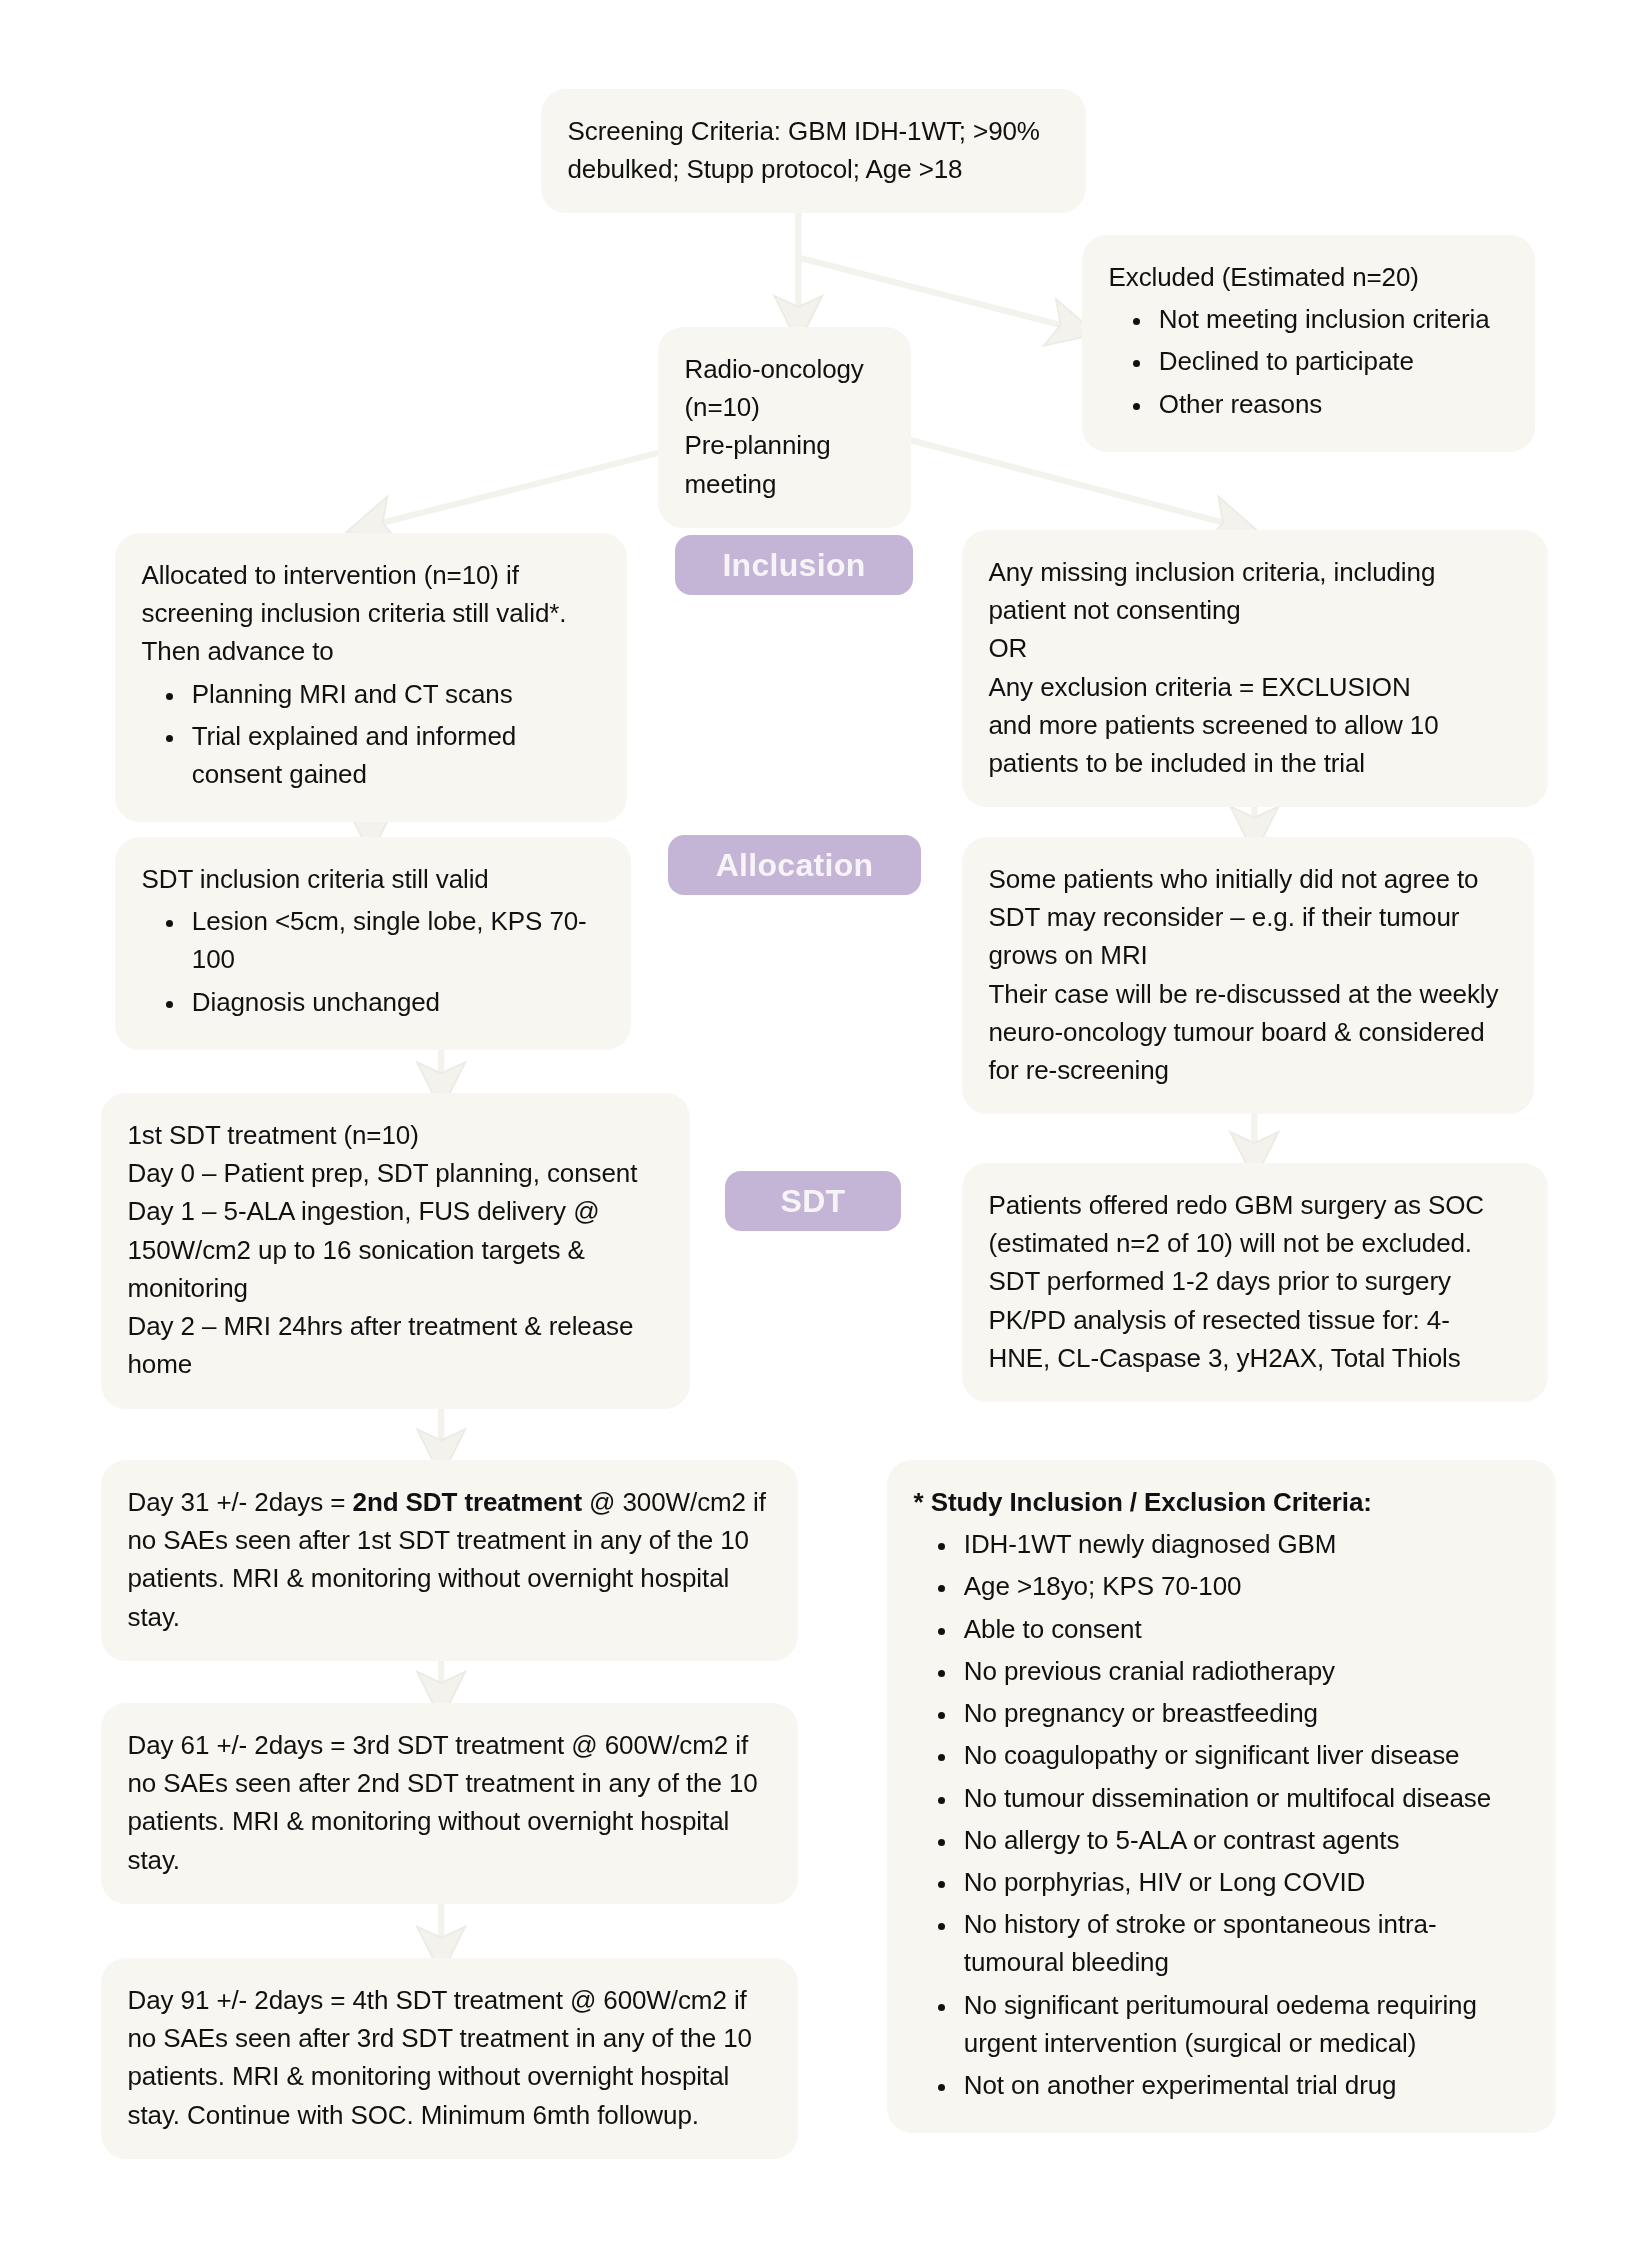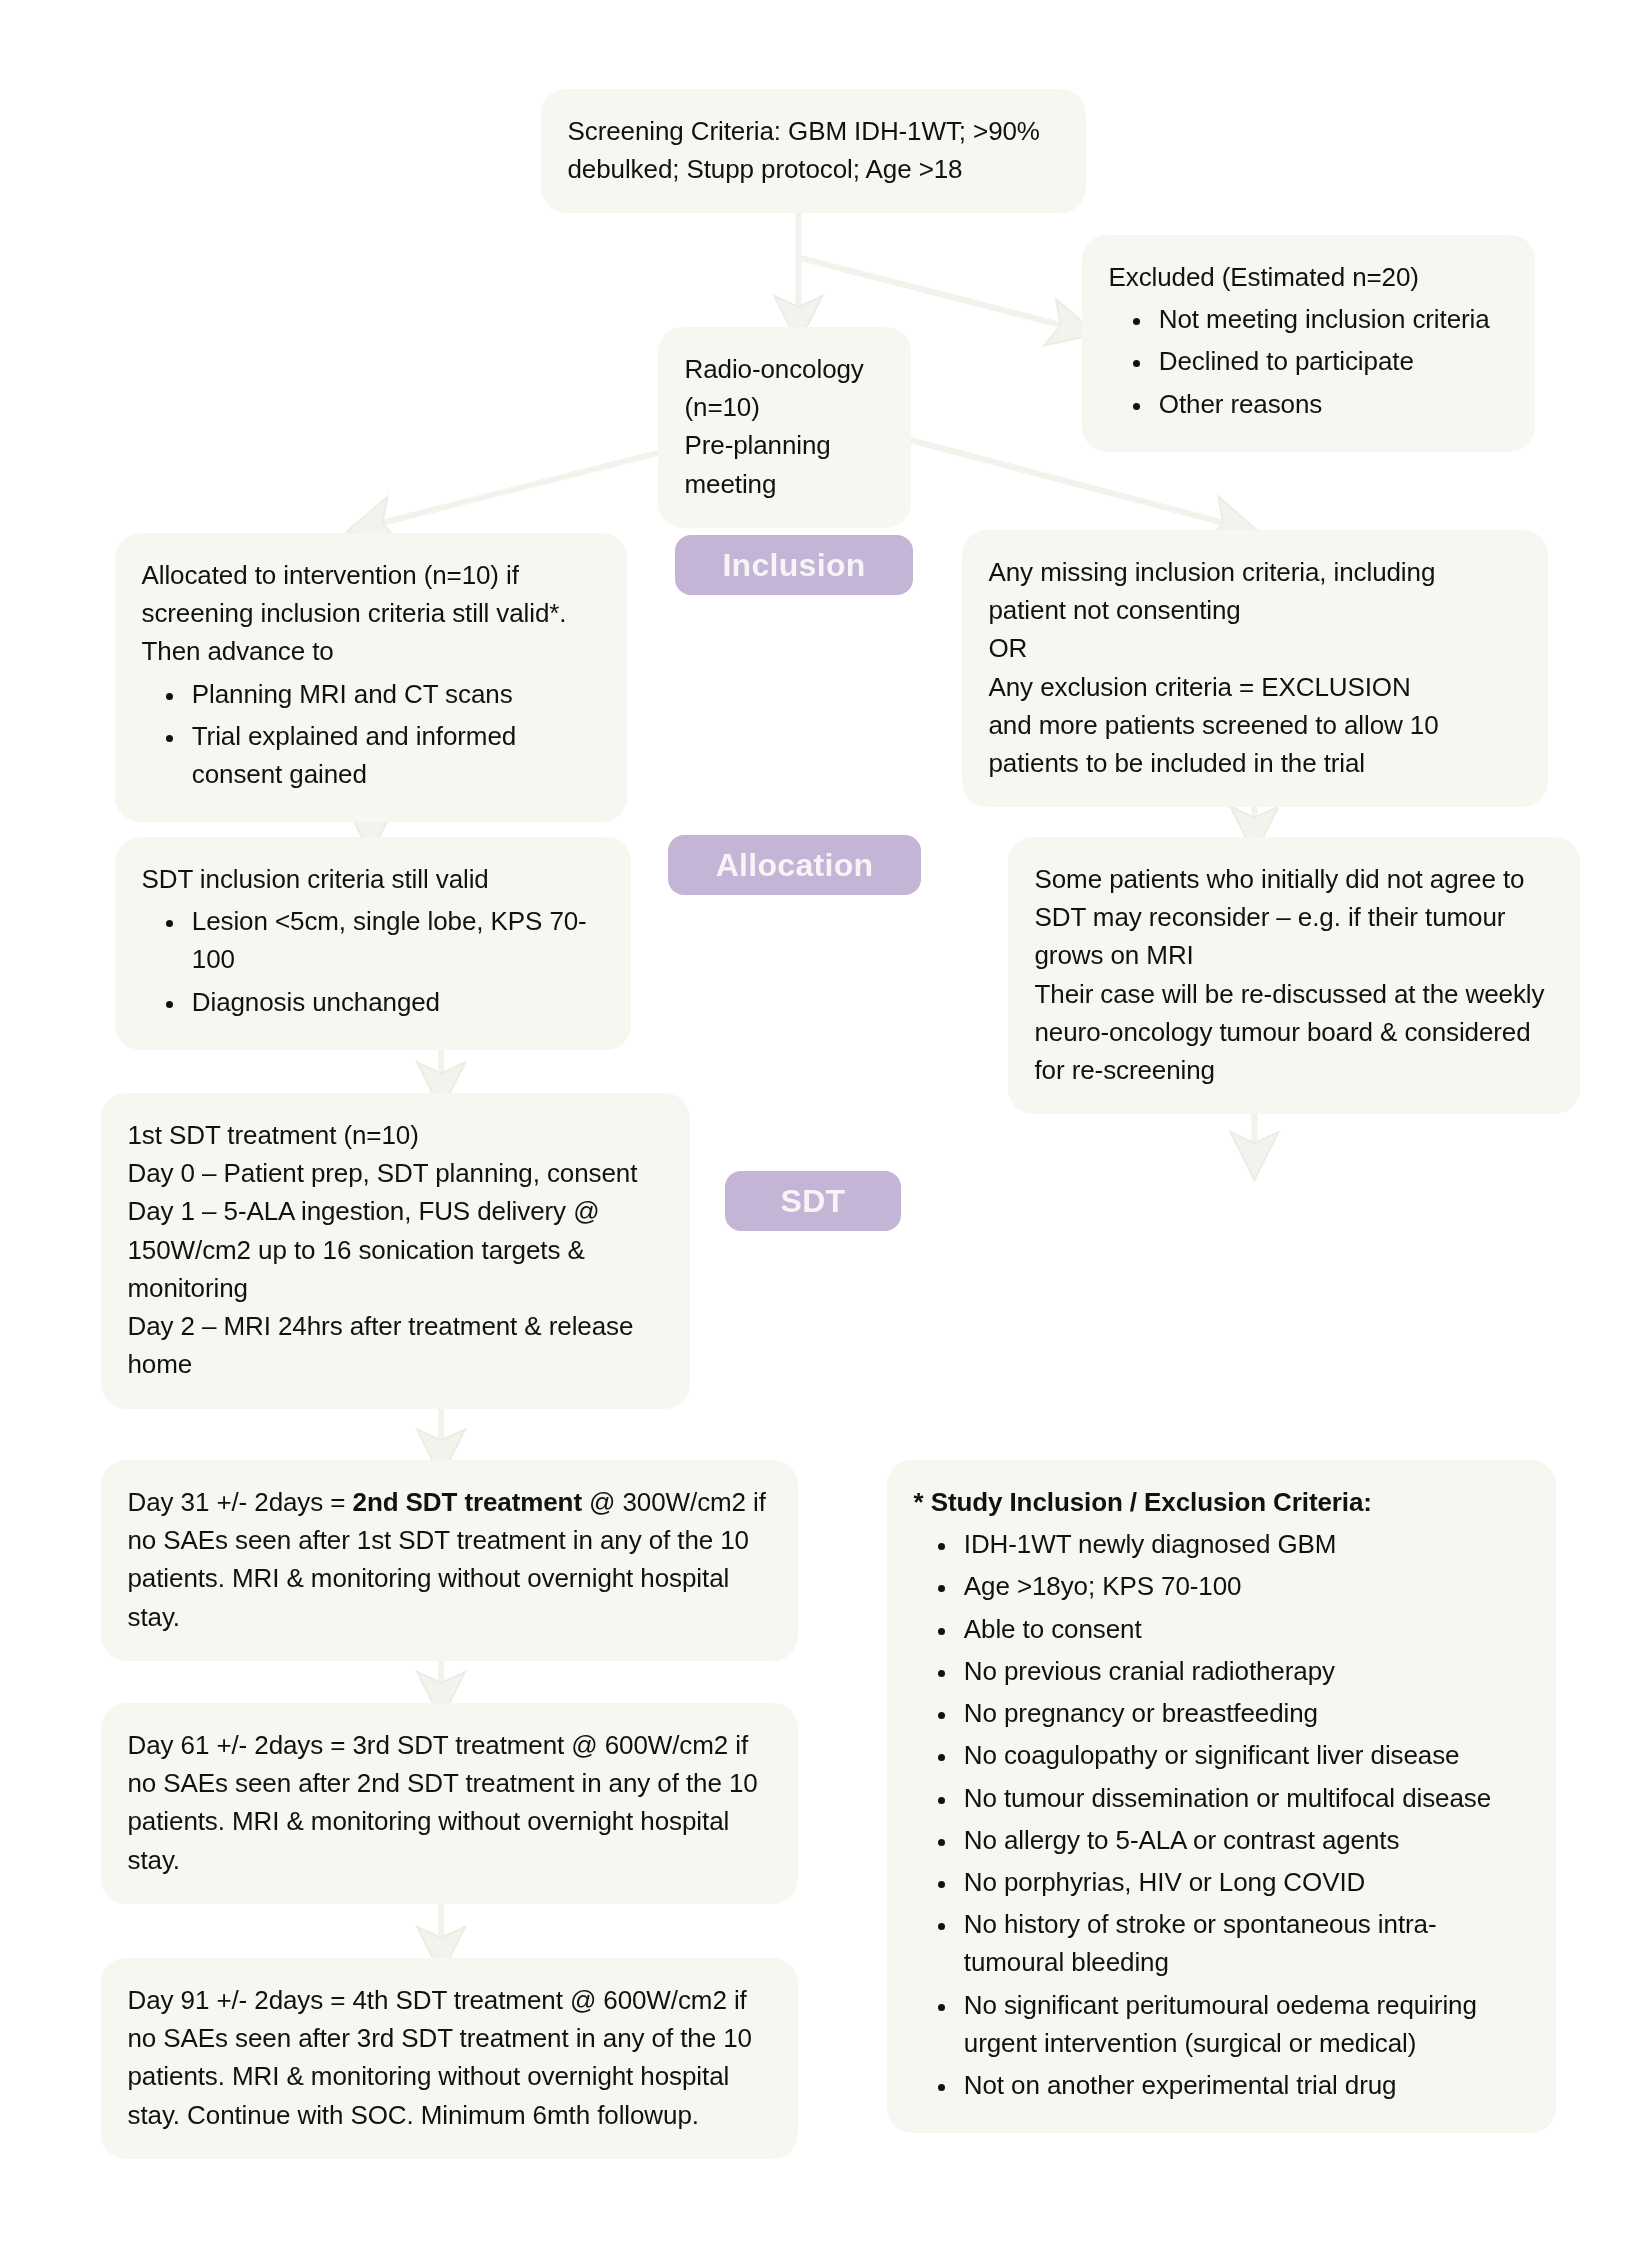--- a/index.html
+++ b/index.html
@@ -70,21 +70,21 @@
 
   .bold { font-weight: bold; }
 
   
   #n-screening  { left: 541px;  top: 89px;  width: 545px; }
   #n-excluded   { left: 1082px; top: 235px;  width: 453px; }
   #n-radiooncol { left: 658px;  top: 327px;  width: 253px; }
   #n-allocated  { left: 115px;  top: 533px;  width: 512px; }
   #n-inclusion-right { left: 962px; top: 530px; width: 586px; }
   #n-sdtvalid   { left: 115px;  top: 837px;  width: 516px; }
-  #n-alloc-right{ left: 962px; top: 837px;  width: 572px; margin-left: 46px; }
+  #n-alloc-right{ left: 962px; top: 837px;  width: 572px; }
   #n-sdt1       { left: 101px;  top: 1093px; width: 589px; }
   #n-sdt-right  { left: 962px; top: 1163px; width: 586px; }
   #n-day31      { left: 101px;  top: 1460px; width: 697px; }
   #n-day61      { left: 101px;  top: 1703px; width: 697px; }
   #n-day91      { left: 101px;  top: 1958px; width: 697px; }
   #n-criteria   { left: 887px; top: 1460px; width: 669px; }
 
   #b-inclusion  { left: 675px;  top: 535px;  width: 238px; height: 60px; }
   #b-allocation { left: 668px;  top: 835px;  width: 253px; height: 60px; }
   #b-sdt        { left: 725px;  top: 1171px; width: 176px; height: 60px; }
@@ -198,20 +198,27 @@
     <p>150W/cm2 up to 16 sonication targets &amp;</p>
     <p>monitoring</p>
     <p>Day 2 – MRI 24hrs after treatment &amp; release</p>
     <p>home</p>
   </div>
 
   <div class="stage-badge" id="b-sdt">
     <span>SDT</span>
   </div>
 
+  <div class="node" id="n-sdt-right">
+    <p>Patients offered redo GBM surgery as SOC</p>
+    <p>(estimated n=2 of 10) will not be excluded.</p>
+    <p>SDT performed 1-2 days prior to surgery</p>
+    <p>PK/PD analysis of resected tissue for: 4-</p>
+    <p>HNE, CL-Caspase 3, yH2AX, Total Thiols</p>
+  </div>
 
   <div class="node" id="n-day31">
     <p><span>Day 31 +/- 2days = </span><span class="bold">2nd SDT treatment</span><span> @ 300W/cm2 if no SAEs seen after 1st SDT treatment in any of the 10 patients. MRI &amp; monitoring without overnight hospital stay.</span></p>
   </div>
 
   <div class="node" id="n-day61">
     <p>Day 61 +/- 2days = 3rd SDT treatment @ 600W/cm2 if no SAEs seen after 2nd SDT treatment in any of the 10 patients. MRI &amp; monitoring without overnight hospital stay.</p>
   </div>
 
   <div class="node" id="n-day91">

